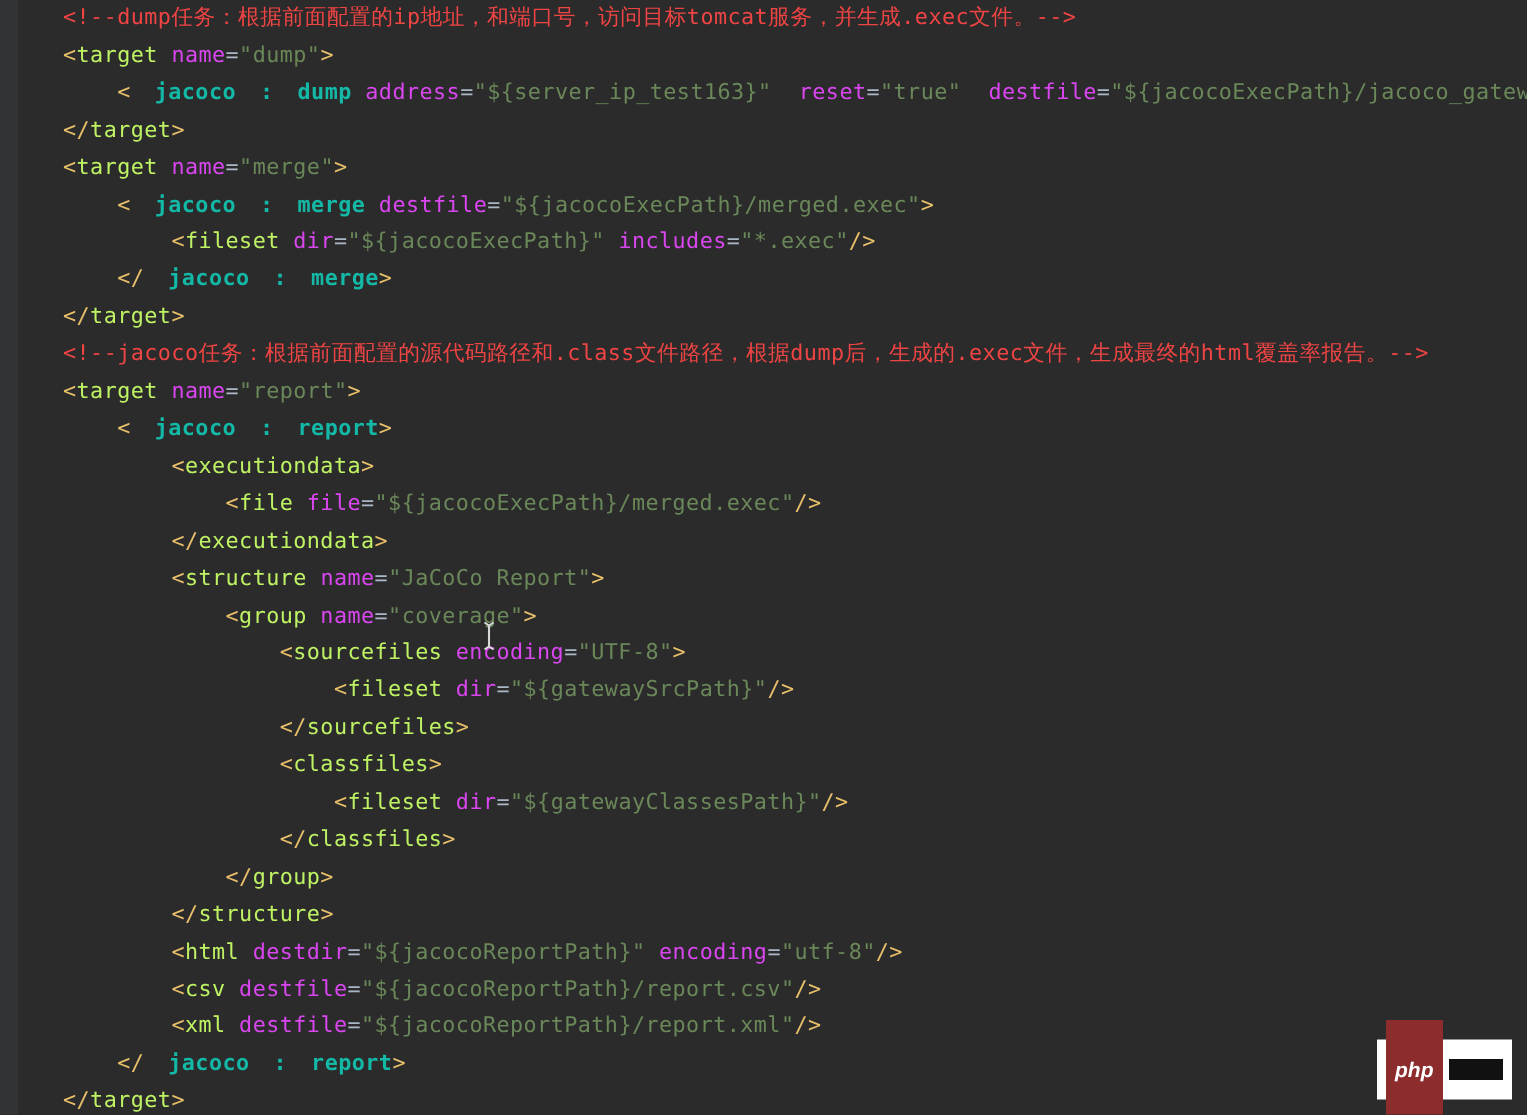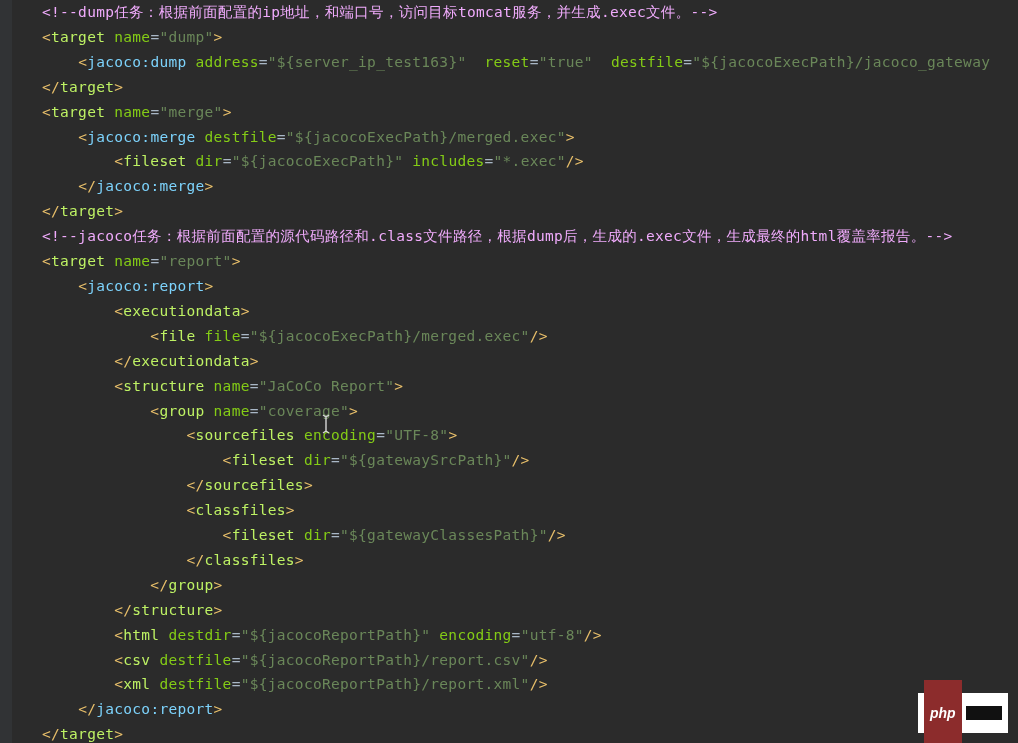--- a/index.html
+++ b/index.html
@@ -21,26 +21,26 @@
     width: 12px;
     background: #313335;
   }
   .code {
     position: absolute;
     left: 12px; top: 0;
     padding-left: 30px;
     white-space: pre;
     letter-spacing: 0.3px;
   }
-  .cmt { color: #f0abfc; }
+  .cmt { color: #ef4444; }
   .tagname { color: #bef264; }
-  .attr { color: #84cc16; }
+  .attr { color: #d946ef; }
   .eq { color: #a9b7c6; }
   .str { color: #6a8759; }
-  .ns { color: #7dd3fc; font-weight: 400;}
+  .ns { color: #14b8a6; font-weight: 700; margin-left: 16px;}
   .pkt { color: #e8bf6a; }
 
   .cursor {
     position: absolute;
     width: 1px;
     height: 18px;
     color: #d0d0d0;
     pointer-events: none;
   }
   .badge {

